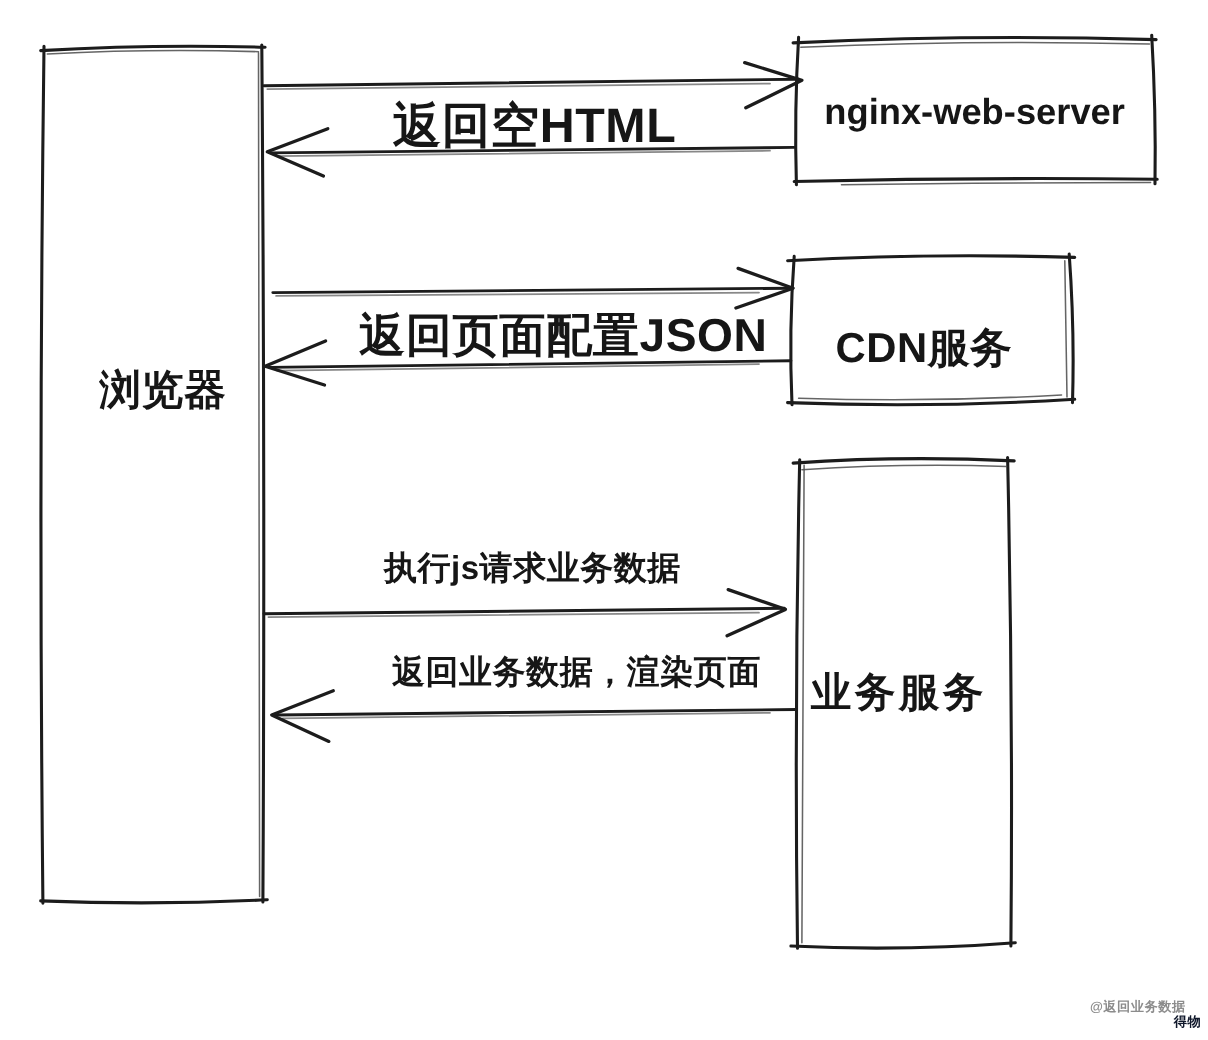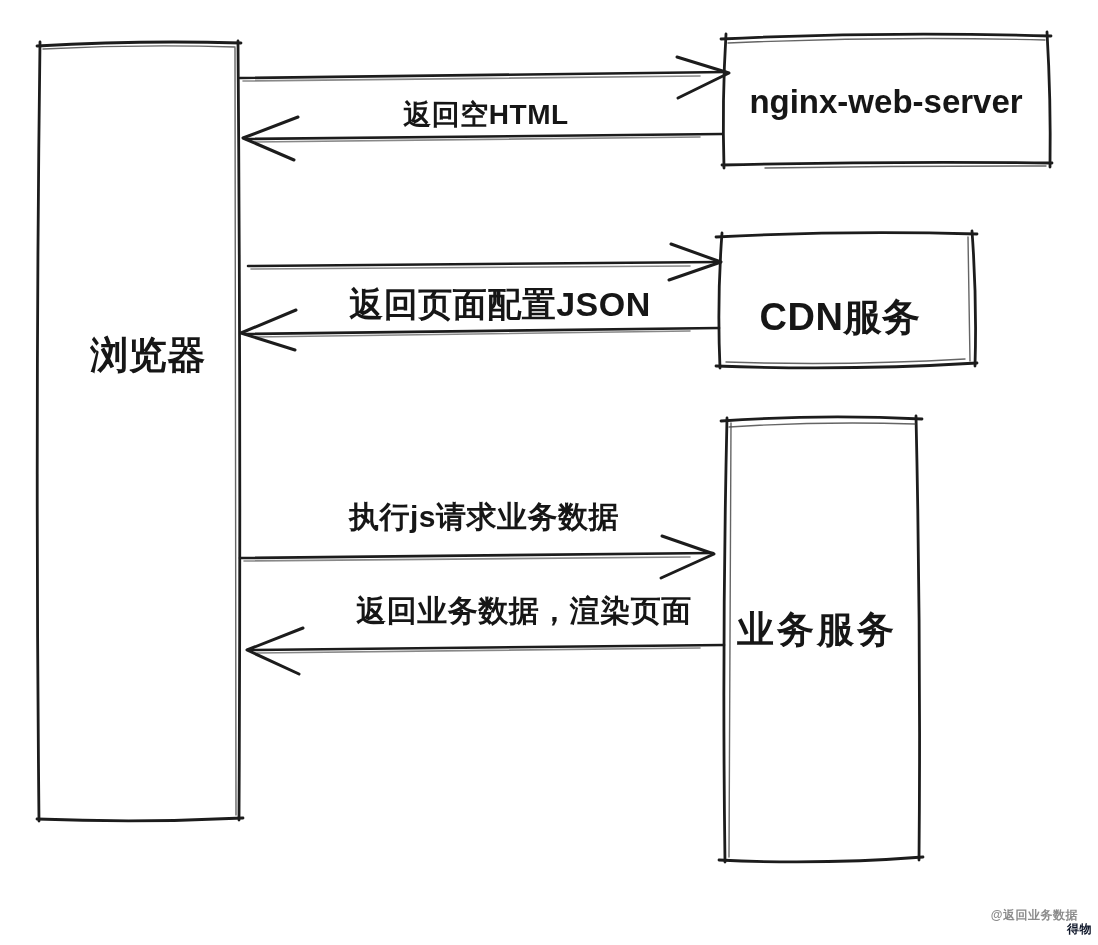--- a/index.html
+++ b/index.html
@@ -132,22 +132,22 @@
       <path class="shadow" d="M 700 648 L 257 653"></path>
       <path class="head" d="M 303 628 L 247 650 L 299 674"></path>
     </g>
   </svg>
 
   <div class="label node-label" style="left:148px; top:355px; font-size:38px;">浏览器</div>
   <div class="label node-label" style="left:886px; top:102px; font-size:33px; letter-spacing:0;">nginx-web-server</div>
   <div class="label node-label" style="left:840px; top:317px; font-size:38px;">CDN服务</div>
   <div class="label node-label" style="left:817px; top:630px; font-size:37px; letter-spacing:3px;">业务服务</div>
 
-  <div class="label flow-label" style="left:486px; top:115px; font-size:28px;">返回空HTML</div>
-  <div class="label flow-label" style="left:500px; top:305px; font-size:34px;">返回页面配置JSON</div>
+  <div class="label flow-label" style="left:486px; top:115px; font-size:44px;">返回空HTML</div>
+  <div class="label flow-label" style="left:512px; top:305px; font-size:42px;">返回页面配置JSON</div>
   <div class="label flow-label" style="left:484px; top:517px; font-size:30px;">执行js请求业务数据</div>
   <div class="label flow-label" style="left:524px; top:611px; font-size:30px;">返回业务数据，渲染页面</div>
 
   <div class="watermark">
     <div class="wm-line1">@返回业务数据</div>
     <div class="wm-line2">得物</div>
   </div>
 
 </div>
 

